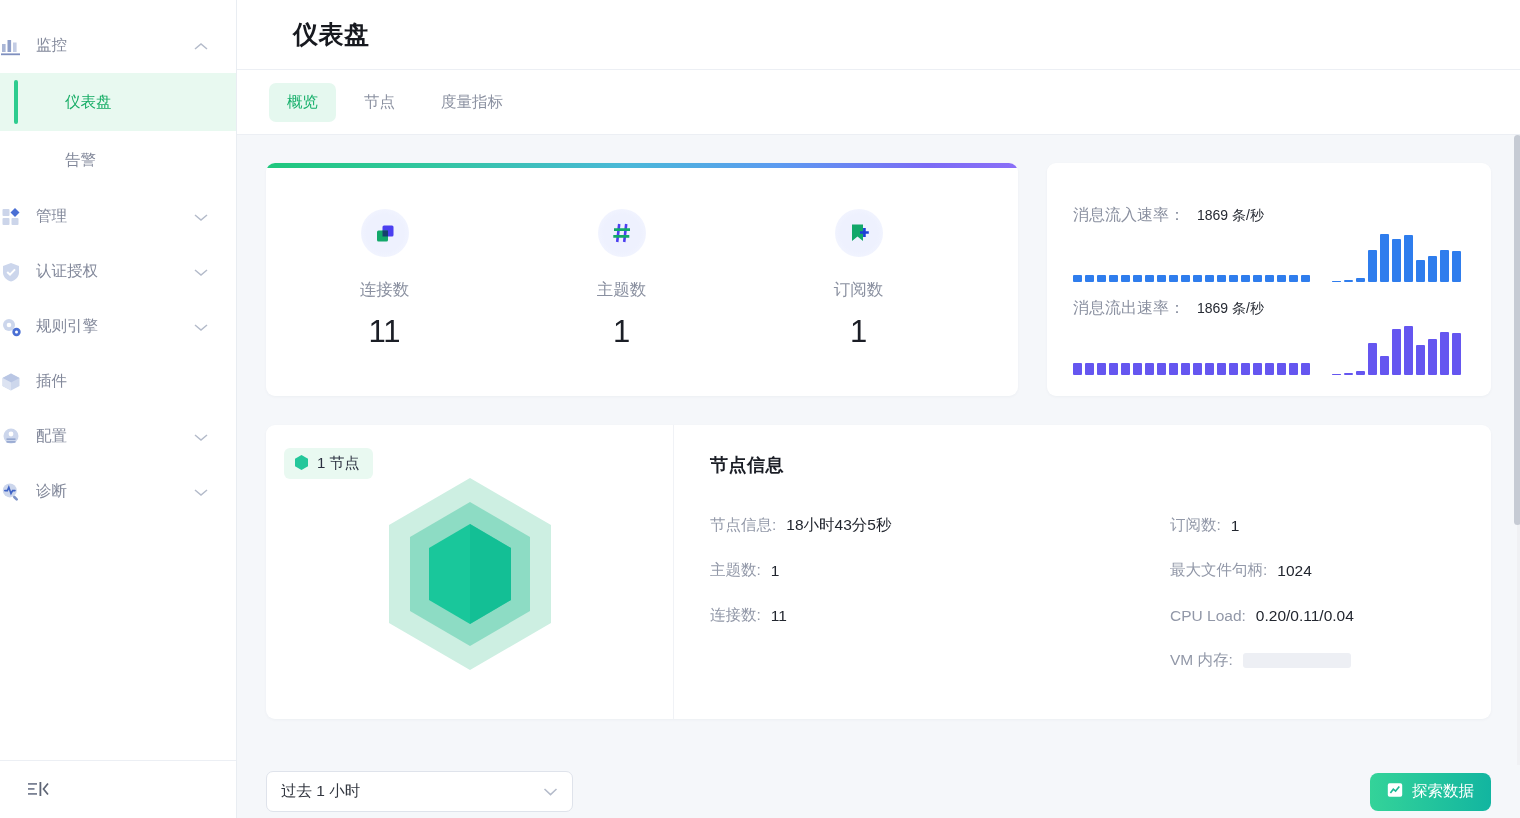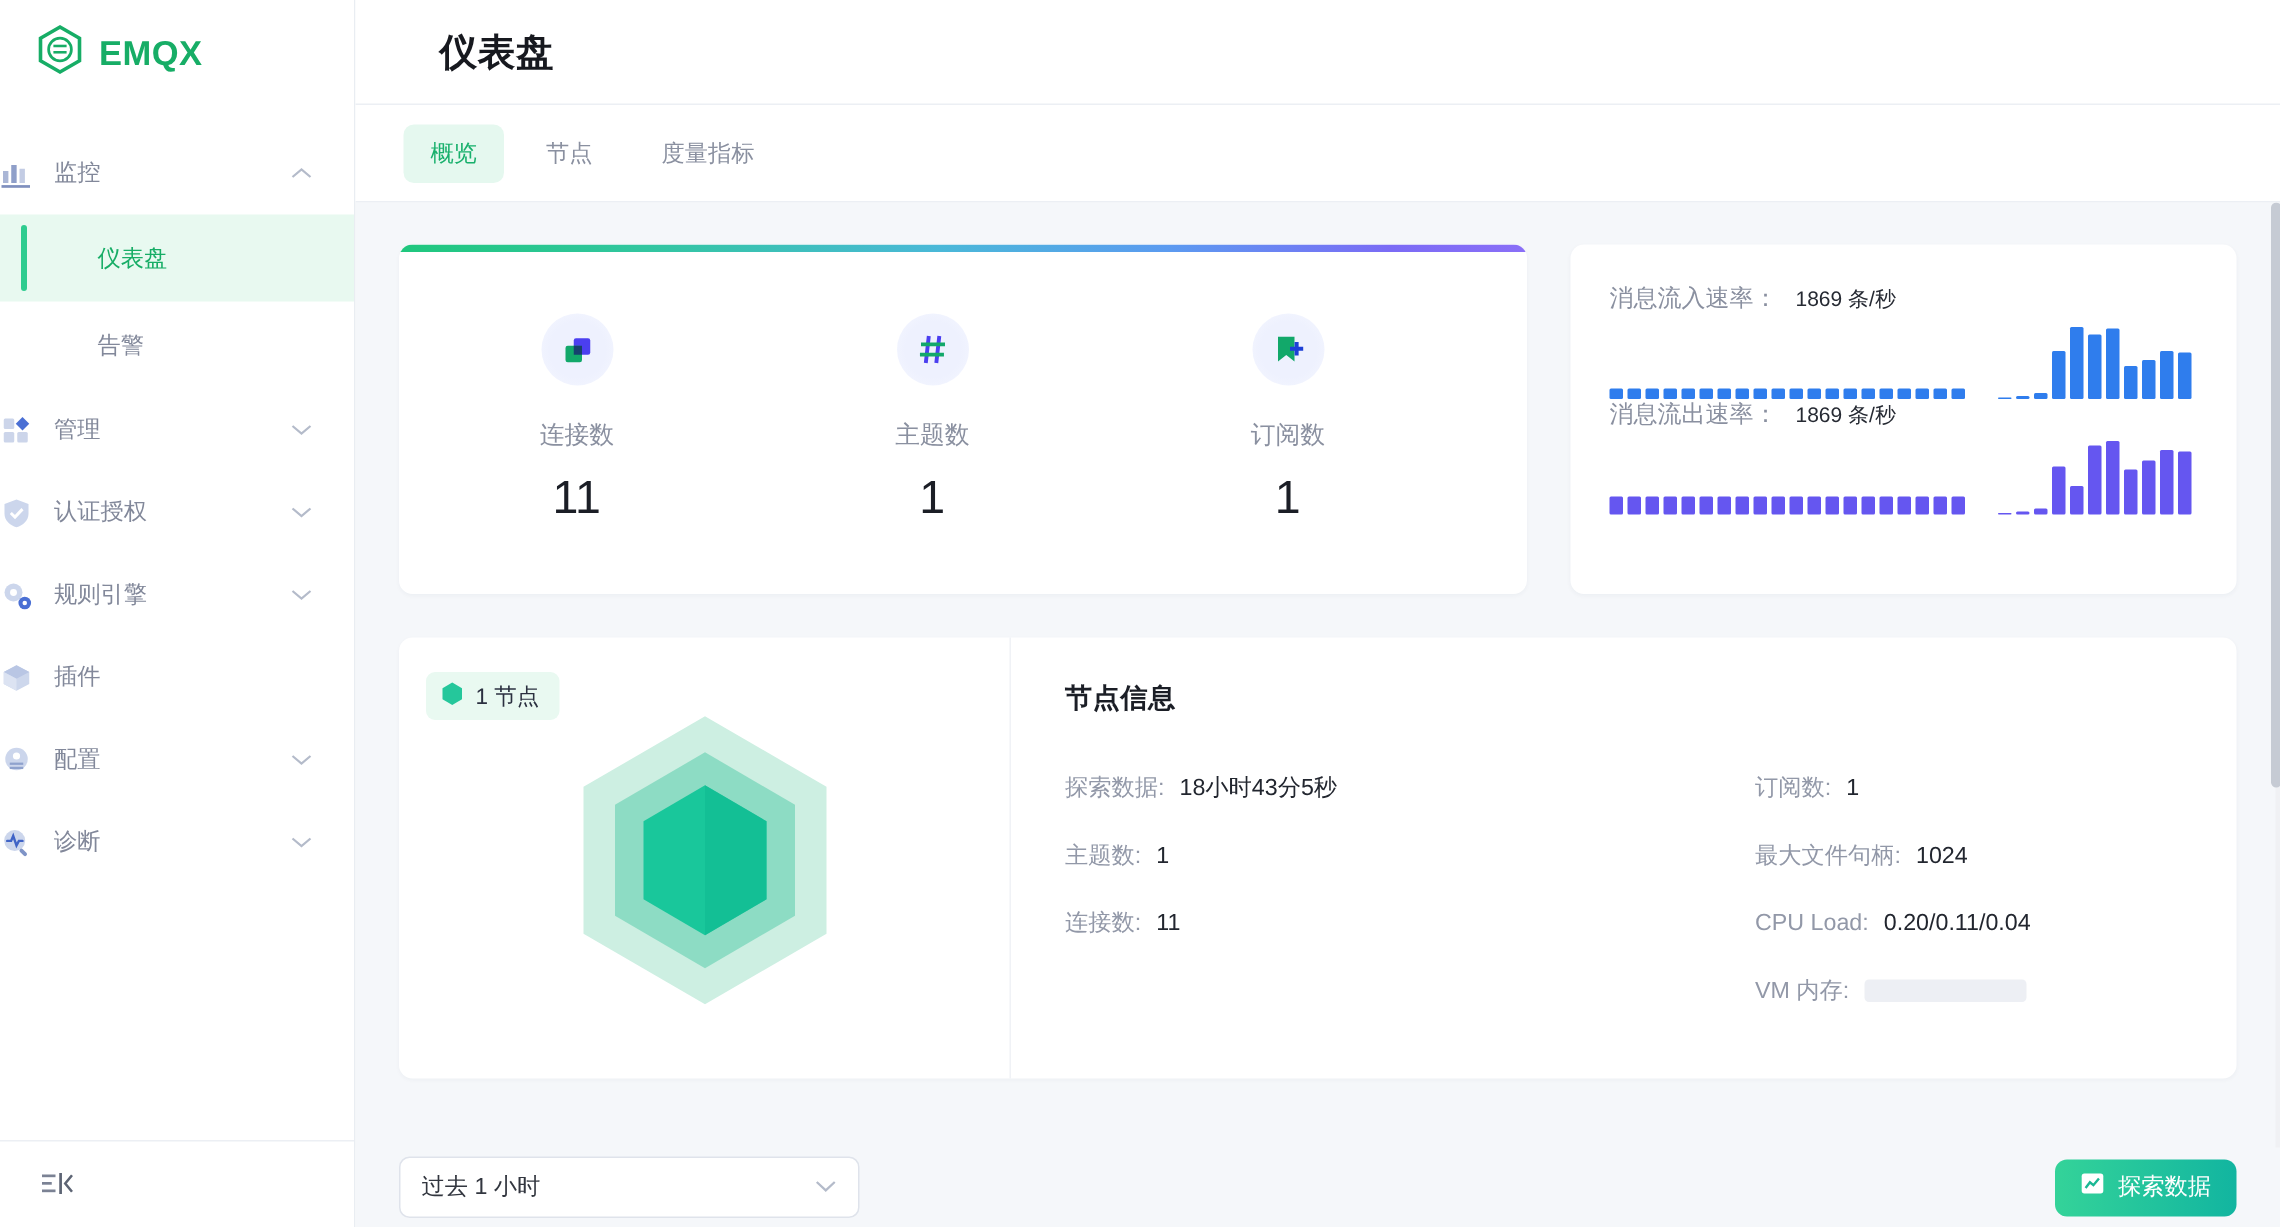--- a/index.html
+++ b/index.html
@@ -111,21 +111,21 @@
   }
   .stat-label { margin-top: 22px; font-size: 16.5px; color: #8a90a0; }
   .stat-value { margin-top: 13px; font-size: 31px; color: #1b1e26; font-weight: 400; }
 
   
   .rates-card {
     flex: 1 1 auto; background: #fff; border-radius: 9px;
     padding: 26px 30px 0 26px; height: 233px;
     box-shadow: 0 1px 3px rgba(30,40,70,.04);
   }
-  .rate-line { display: flex; align-items: baseline; gap: 12px; }
+  .rate-line { display: flex; align-items: baseline; gap: 12px; margin-top: 16px; }
   .rate-label { font-size: 16px; color: #8a90a0; }
   .rate-value { font-size: 14px; color: #262a33; }
   .spark { display: flex; align-items: flex-end; height: 52px; gap: 3px; margin-top: 4px; }
   .spark .bar { width: 9px; border-radius: 1px; }
   .spark .gap { width: 16px; }
 
   
   .node-card {
     margin-top: 29px; background: #fff; border-radius: 9px;
     height: 294px; display: flex; position: relative;
@@ -179,31 +179,20 @@
     position: absolute; right: 3px; top: 0; width: 7px; bottom: 0;
     background: #f0f1f4;
   }
 </style>
 </head>
 <body>
 
 <div class="app">
 
   <aside class="sidebar">
-    <div class="brand">
-      <span>
-        <svg width="32" height="34" viewBox="0 0 32 34">
-          <path d="M16 2 L29 9.5 L29 24.5 L16 32 L3 24.5 L3 9.5 Z" fill="none" stroke="#17ad66" stroke-width="2.4"></path>
-          <circle cx="16" cy="17" r="7.6" fill="none" stroke="#17ad66" stroke-width="1.8"></circle>
-          <rect x="11.6" y="13.8" width="8.8" height="1.7" fill="#17ad66"></rect>
-          <rect x="11.6" y="18" width="8.8" height="1.7" fill="#17ad66"></rect>
-        </svg>
-      </span>
-      <span class="brand-text">EMQX</span>
-    </div>
 
     <nav class="nav">
 
       <div class="nav-item">
         <span class="nav-icon">
           <svg width="22" height="22" viewBox="0 0 22 22">
             <rect x="2" y="9" width="3.6" height="8" fill="#aab6d6"></rect>
             <rect x="7.5" y="5" width="3.6" height="12" fill="#8f9fc9"></rect>
             <rect x="13" y="7.5" width="3.6" height="9.5" fill="#c3cce4"></rect>
             <rect x="1" y="18.4" width="19" height="1.8" fill="#7f8fbe"></rect>
@@ -480,21 +469,21 @@
               <path d="M85 48 L126 72 V124 L85 148 L44 124 V72 Z" fill="#19c79b"></path>
               <path d="M85 48 L126 72 V124 L85 148 Z" fill="#12bc93" opacity="0.75"></path>
             </svg>
           </div>
         </div>
         <div class="node-info">
           <h3>节点信息</h3>
           <div class="info-grid">
             <div class="info-col">
               <div class="info-row">
-                <span class="info-key">探索数据:</span>
+                <span class="info-key">节点信息:</span>
                 <span class="info-val">18小时43分5秒</span>
               </div>
               <div class="info-row">
                 <span class="info-key">主题数:</span>
                 <span class="info-val">1</span>
               </div>
               <div class="info-row">
                 <span class="info-key">连接数:</span>
                 <span class="info-val">11</span>
               </div>

